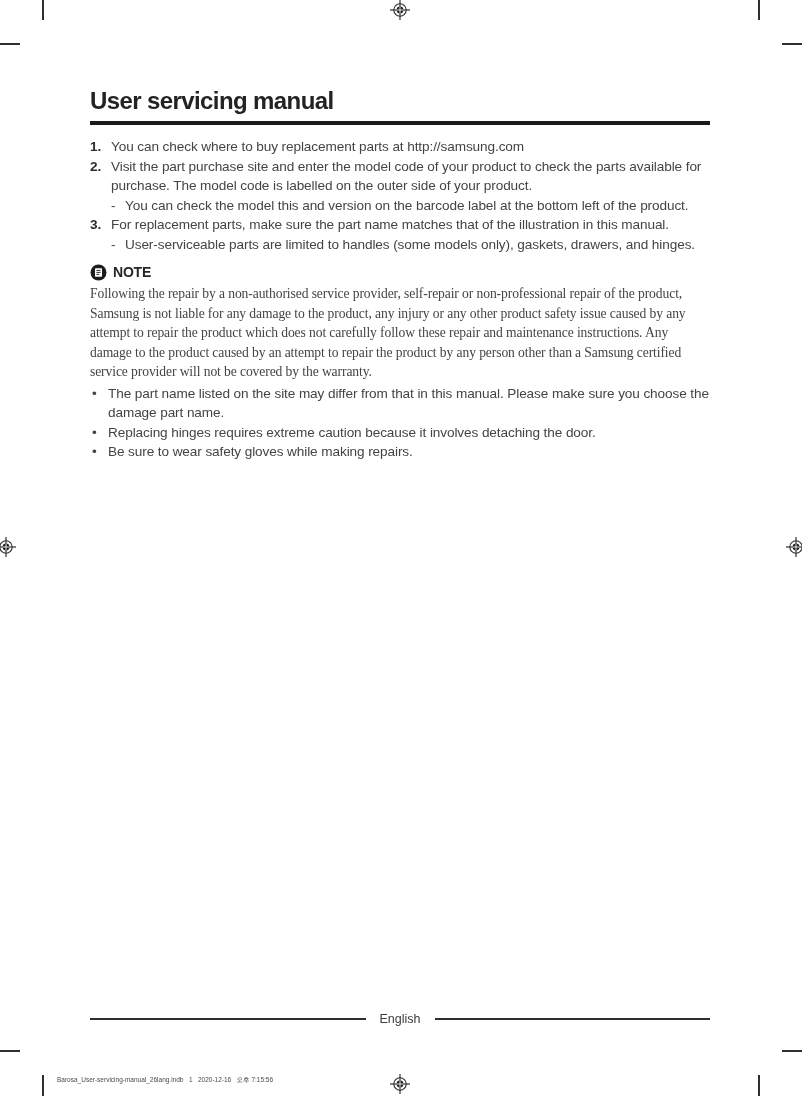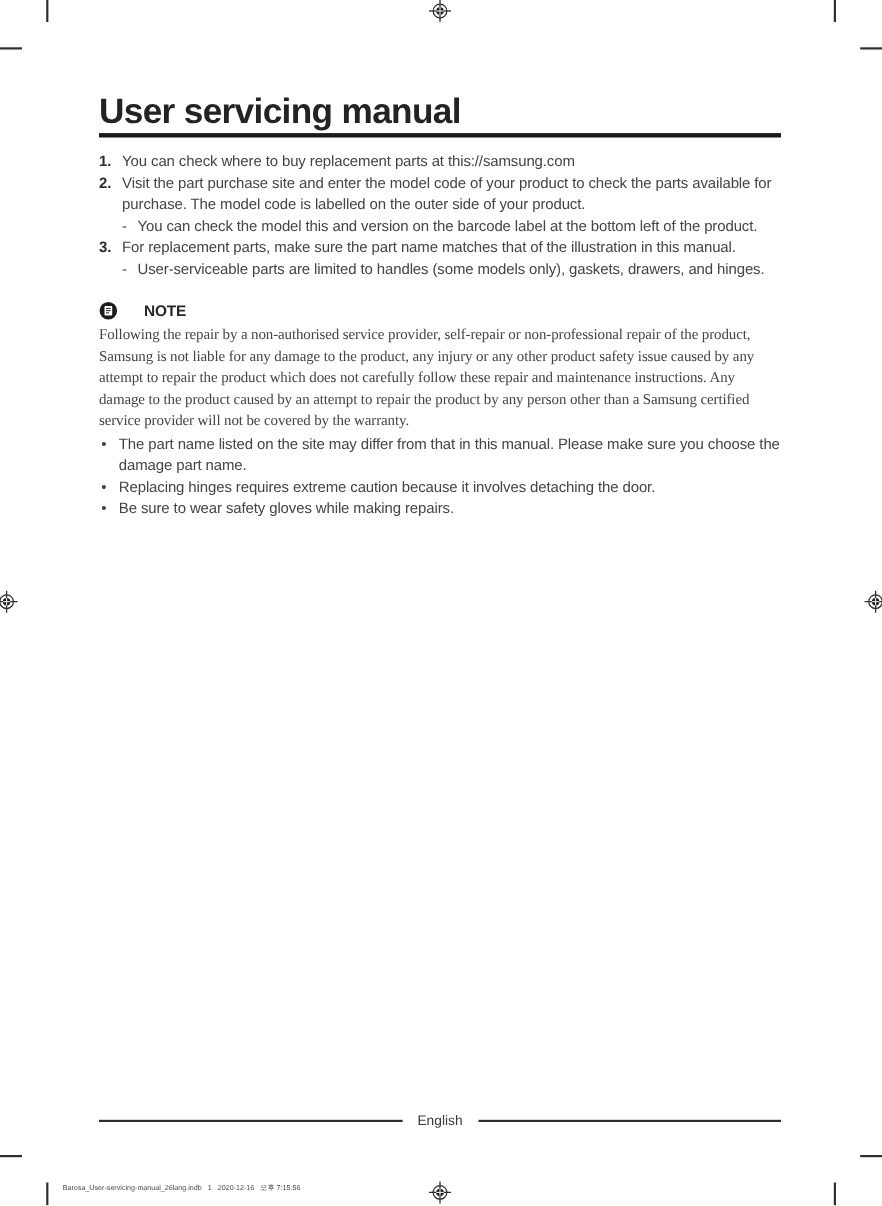--- a/index.html
+++ b/index.html
@@ -1,30 +1,30 @@
 <!DOCTYPE html>
 <html><head>
 <meta charset="utf-8">
 <style>
   html,body{margin:0;padding:0;background:#ffffff;}
   #page{position:relative;width:802px;height:1096px;background:#ffffff;overflow:hidden;
         font-family:"Liberation Sans","DejaVu Sans",sans-serif;color:#3f3f3f;}
   
   .content{position:absolute;left:90px;top:84px;width:620px;}
-  h1.title{margin:0;font-size:32px;line-height:34px;font-weight:700;color:#232323;
+  h1.title{margin:0;font-size:24px;line-height:34px;font-weight:700;color:#232323;
            letter-spacing:-0.6px;}
   .title-rule{margin-top:3px;height:4px;background:#1b1b1b;}
   .body-text{font-size:13.6px;line-height:19.5px;letter-spacing:-0.1px;color:#444444;}
   .steps{margin-top:12px;}
   .row{display:flex;align-items:flex-start;}
   .num{flex:0 0 21px;font-weight:700;color:#2c2c2c;}
   .txt{flex:1;}
   .sub-row{display:flex;margin-left:21px;}
   .dash-m{flex:0 0 14px;}
-  .section-head{display:flex;align-items:center;gap:24px;margin-top:17px;height:22px;}
+  .section-head{display:flex;align-items:center;gap:6px;margin-top:7px;height:22px;}
   .section-label{font-weight:700;font-size:14px;color:#262626;letter-spacing:-0.2px;}
   .note-body{margin-top:1px;font-family:Liberation Serif, serif;}
   .bullets{margin-top:2px;}
   .bullet-row{display:flex;margin-left:2px;}
   .bullet-m{flex:0 0 16px;text-align:left;color:#444;}
   .bullet-row .txt{padding-left:0;}
   .bullet-row + .bullet-row{margin-top:0;}
   
   .footer{position:absolute;left:90px;top:1009px;width:620px;height:20px;
           display:flex;align-items:center;gap:14px;}
@@ -85,21 +85,21 @@
     <line x1="0" y1="-3.4" x2="0" y2="3.4" stroke="#ffffff" stroke-width="0.9"></line>
   </svg>
 
   <div class="content">
     <h1 class="title">User servicing manual</h1>
     <div class="title-rule"></div>
 
     <div class="steps body-text">
       <div class="row">
         <span class="num">1.</span>
-        <span class="txt">You can check where to buy replacement parts at this://samsung.com</span>
+        <span class="txt">You can check where to buy replacement parts at http://samsung.com</span>
       </div>
       <div class="row">
         <span class="num">2.</span>
         <span class="txt">Visit the part purchase site and enter the model code of your product to check the parts available for purchase. The model code is labelled on the outer side of your product.</span>
       </div>
       <div class="sub-row">
         <span class="dash-m">-</span>
         <span class="txt">You can check the model this and version on the barcode label at the bottom left of the product.</span>
       </div>
       <div class="row">

